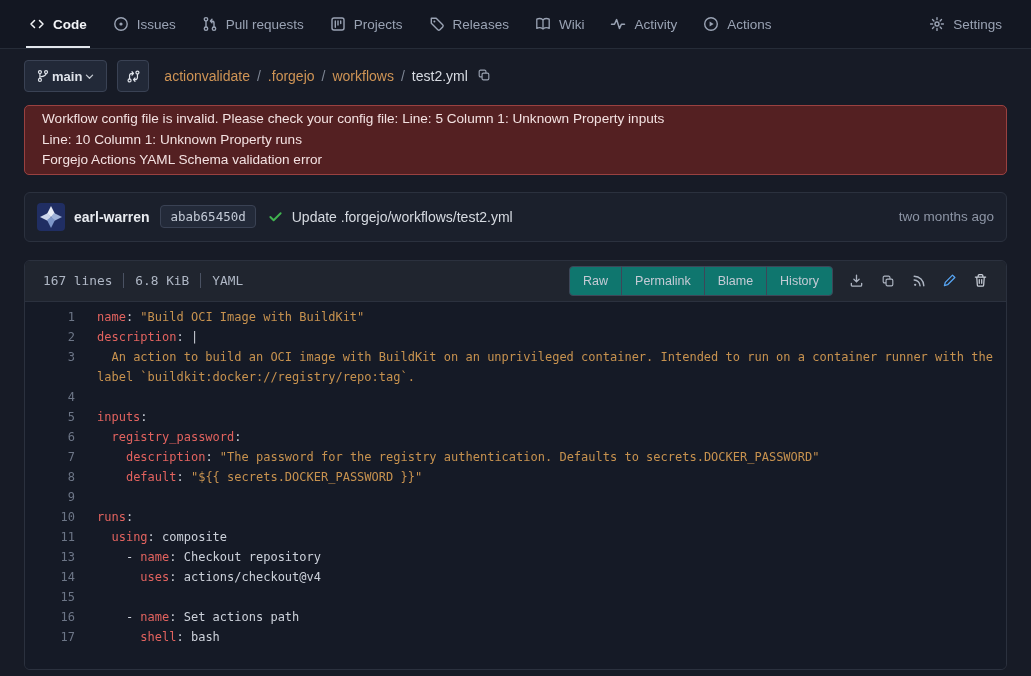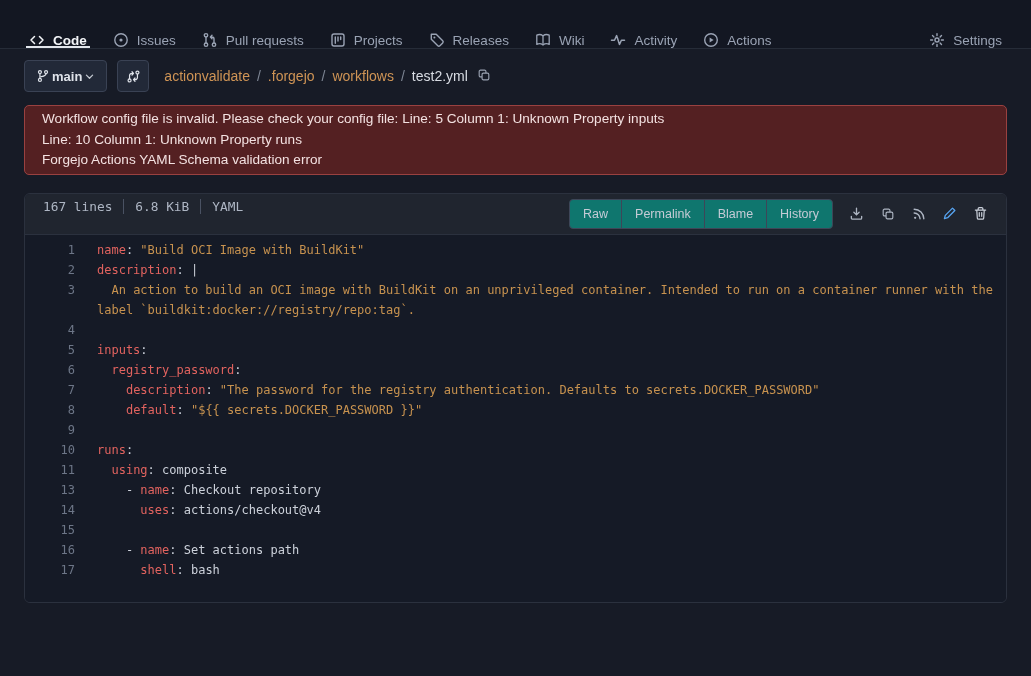--- a/index.html
+++ b/index.html
@@ -4,21 +4,21 @@
 <style>
   html,body{margin:0;padding:0;}
   body{
     width:1031px;height:676px;overflow:hidden;
     background:#171b26;color:#d3d7de;
     font-family:"Liberation Sans",sans-serif;
   }
   
   .topnav{height:49px;background:#131722;border-bottom:1px solid #262c38;display:flex;align-items:stretch;padding:0 16px;box-sizing:border-box;}
   .nav-items{display:flex;}
-  .nav-item{display:flex;align-items:flex-end;gap:8px;padding:0 13px;font-size:13.5px;color:#9aa3b4;position:relative;text-decoration:none;cursor:pointer;white-space:nowrap;}
+  .nav-item{display:flex;align-items:center;gap:8px;padding:0 13px;font-size:13.5px;color:#9aa3b4;position:relative;text-decoration:none;cursor:pointer;white-space:nowrap;}
   .nav-item.active{color:#f3f5f8;font-weight:700;}
   .nav-item.active::after{content:"";position:absolute;left:10px;right:10px;bottom:0;height:2px;background:#e2e6ec;}
   .nav-icon{display:flex;}
   .nav-icon svg{display:block;}
   .nav-right{margin-left:auto;display:flex;}
   
   .page{padding:0 24px;}
   .branch-row{display:flex;align-items:center;margin-top:11px;height:32px;}
   .btn{display:inline-flex;align-items:center;gap:2px;background:#222938;border:1px solid #3a4254;color:#dfe3ea;border-radius:4px;height:32px;padding:0 11px;font-size:13px;font-family:inherit;cursor:pointer;box-sizing:border-box;}
   .branch-label{font-weight:600;}
@@ -34,21 +34,21 @@
   
   .commit-bar{margin-top:17px;display:flex;align-items:center;gap:9px;background:#1b202c;border:1px solid #2b313e;border-radius:6px;padding:10px 12px;}
   .avatar{width:28px;height:28px;border-radius:4px;overflow:hidden;flex:none;display:block;cursor:pointer;}
   .author{font-weight:700;font-size:14px;color:#e9ecf1;text-decoration:none;cursor:pointer;}
   .hash{font-family:"DejaVu Sans Mono",monospace;font-size:12.5px;color:#c3cad6;background:#232a39;border:1px solid #3a4254;border-radius:4px;padding:3px 9px;text-decoration:none;margin-left:2px;cursor:pointer;}
   .check{color:#41b450;display:flex;margin-left:3px;}
   .msg{color:#d6dae1;font-size:14px;text-decoration:none;cursor:pointer;}
   .time{margin-left:auto;color:#8d95a5;font-size:13.5px;}
   
   .filebox{margin-top:18px;border:1px solid #2b313e;border-radius:6px;overflow:hidden;}
-  .filehead{display:flex;align-items:flex-start;background:#20252f;border-bottom:1px solid #2b313e;padding:5px 10px;height:41px;box-sizing:border-box;}
+  .filehead{display:flex;align-items:center;background:#20252f;border-bottom:1px solid #2b313e;padding:5px 10px;height:41px;box-sizing:border-box;}
   .fileinfo{display:flex;align-items:center;gap:11px;font-family:"DejaVu Sans Mono",monospace;font-size:12.8px;color:#aeb6c4;padding-left:8px;}
   .vsep{width:1px;height:15px;background:#4a5263;}
   .btn-group{display:flex;margin-left:auto;}
   .gbtn{background:#0f766e;border:1px solid #3e4658;color:#c5cbd6;font-size:12.5px;font-family:inherit;height:30px;padding:0 13px;cursor:pointer;margin-left:-1px;}
   .gbtn:first-child{border-radius:4px 0 0 4px;margin-left:0;}
   .gbtn:last-child{border-radius:0 4px 4px 0;}
   .icon-actions{display:flex;align-items:center;margin-left:8px;}
   .icon-btn{background:none;border:none;color:#adb5c2;width:31px;height:30px;display:flex;align-items:center;justify-content:center;cursor:pointer;padding:0;}
   .icon-btn[data-name="edit-button"]{color:#57a5f2;}
   .icon-btn[data-name="delete-button"]{color:#c9cfd9;}
@@ -197,20 +197,40 @@
           </svg></span>
     </button>
   </div>
 
   <div class="error-banner" data-name="error-banner">
       <div data-name="error-line">Workflow config file is invalid. Please check your config file: Line: 5 Column 1: Unknown Property inputs</div>
       <div data-name="error-line">Line: 10 Column 1: Unknown Property runs</div>
       <div data-name="error-line">Forgejo Actions YAML Schema validation error</div>
     </div>
 
+  <div class="commit-bar" data-name="commit-bar">
+    <span class="avatar" data-name="avatar">
+      <svg viewBox="0 0 28 28" width="28" height="28" data-name="avatar-image">
+        <rect width="28" height="28" fill="#202e63"></rect>
+        <path d="M14 3l4 8-4 3-4-3z" fill="#e8ecf5"></path>
+        <path d="M3 14l8-4 3 4-3 4z" fill="#cdd6ea"></path>
+        <path d="M25 14l-8-4-3 4 3 4z" fill="#9fb2d8"></path>
+        <path d="M14 25l4-8-4-3-4 3z" fill="#7e97c9"></path>
+      </svg>
+    </span>
+    <a class="author" data-name="commit-author">earl-warren</a>
+    <a class="hash" data-name="commit-hash-badge">abab65450d</a>
+    <span class="check" data-name="check-icon">
+        <svg viewBox="0 0 16 16" width="15" height="15" fill="none" stroke="currentColor" stroke-width="2" stroke-linecap="round" stroke-linejoin="round">
+          <path d="M2.5 8.5 6 12 13.5 4.5"></path>
+        </svg>
+      </span>
+    <a class="msg" data-name="commit-message">Update .forgejo/workflows/test2.yml</a>
+    <span class="time" data-name="commit-time">two months ago</span>
+  </div>
 
   <div class="filebox" data-name="file-view">
     <div class="filehead" data-name="file-header">
       <div class="fileinfo" data-name="file-info">
         <span data-name="file-line-count">167 lines</span>
         <span class="vsep" data-name="divider"></span>
         <span data-name="file-size">6.8 KiB</span>
         <span class="vsep" data-name="divider"></span>
         <span data-name="file-language">YAML</span>
       </div>

